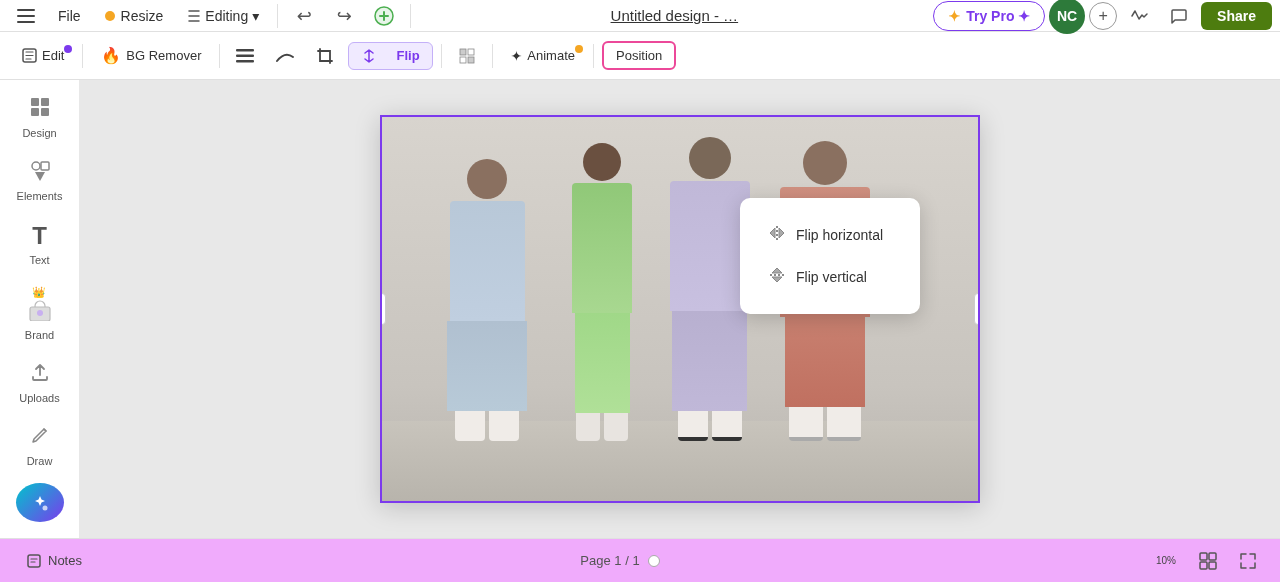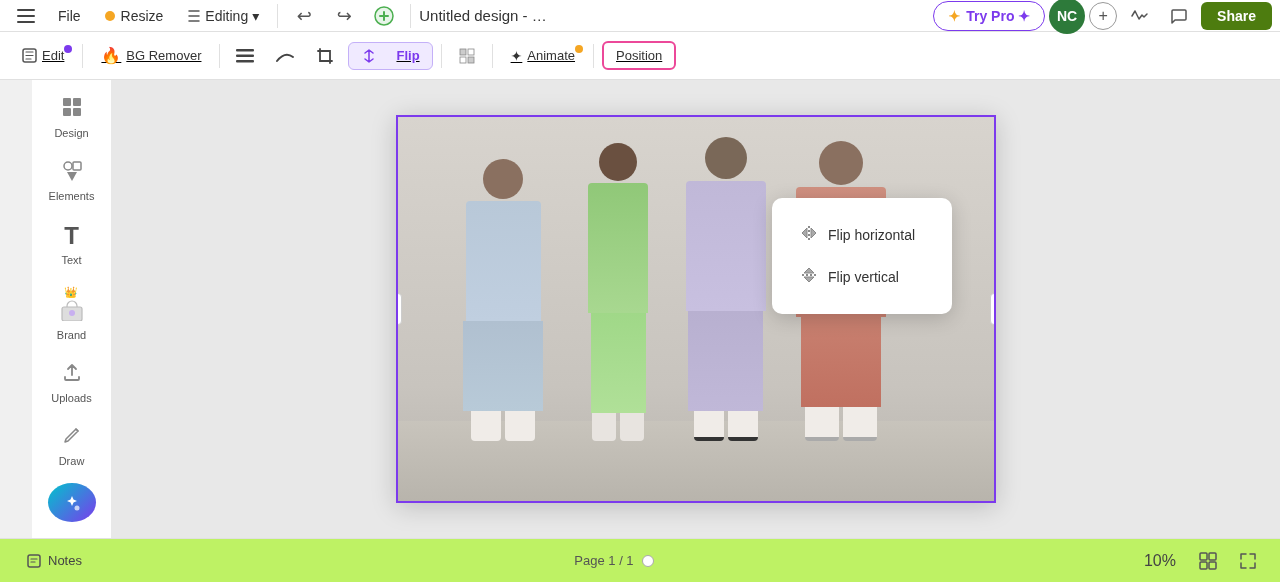--- a/index.html
+++ b/index.html
@@ -41,21 +41,21 @@
     .nav-divider { width: 1px; height: 24px; background: #e0e0e0; margin: 0 4px; }
     .nav-undo, .nav-redo {
       width: 36px; height: 36px; display: flex; align-items: center; justify-content: center;
       border-radius: 6px; cursor: pointer; color: #555; font-size: 18px;
     }
     .nav-magic {
       width: 36px; height: 36px; display: flex; align-items: center; justify-content: center;
       border-radius: 6px; cursor: pointer; color: #555;
     }
     .nav-title {
-      flex: 1; font-size: 15px; color: #333; font-weight: 500; cursor: pointer;
+      flex: 1; text-align: center; font-size: 15px; color: #333; font-weight: 500; cursor: pointer; text-decoration: underline;
     }
     .nav-try-pro {
       display: flex; align-items: center; gap: 6px;
       padding: 6px 14px; border-radius: 20px; cursor: pointer;
       border: 1.5px solid #7c3aed; color: #7c3aed; font-size: 14px; font-weight: 600;
       background: #fff;
     }
     .nav-try-pro .star { color: #f5a623; }
     .nav-avatar {
       width: 36px; height: 36px; border-radius: 50%; background: #2d7a3a;
@@ -91,21 +91,20 @@
       height: 48px;
       background: #fff;
       display: flex;
       align-items: center;
       border-bottom: 1px solid #e0e0e0;
       padding: 0 12px;
       gap: 6px;
       z-index: 50;
       flex-shrink: 0;
       position: relative;
-      text-decoration: underline;
     }
     .toolbar-btn {
       display: flex; align-items: center; gap: 5px;
       padding: 5px 10px; border-radius: 6px; cursor: pointer;
       font-size: 13px; color: #333; font-weight: 500; position: relative;
     }
     .toolbar-btn .badge {
       position: absolute; top: 2px; right: 2px;
       width: 8px; height: 8px; background: #7c3aed; border-radius: 50%;
     }
@@ -134,21 +133,20 @@
       padding: 5px 12px; border-radius: 6px; cursor: pointer;
       font-size: 13px; color: #333; font-weight: 500;
       border: 2px solid #ec4899;
     }
 
     
     .main-content {
       flex: 1;
       display: flex;
       overflow: hidden;
-      margin-left: 32px;
     }
 
     
     .sidebar {
       width: 80px;
       background: #fff;
       border-right: 1px solid #e8e8e8;
       display: flex;
       flex-direction: column;
       align-items: center;
@@ -223,41 +221,41 @@
     .dropdown-item {
       display: flex; align-items: center; gap: 10px;
       padding: 10px 12px; border-radius: 6px; cursor: pointer;
       font-size: 14px; color: #333;
     }
     .dropdown-item .icon { font-size: 16px; color: #666; }
 
     
     .bottom-bar {
       height: 44px;
-      background: #bef264;
+      background: #f0abfc;
       border-top: 1px solid #e0e0e0;
       display: flex;
       align-items: center;
       padding: 0 16px;
       gap: 8px;
       flex-shrink: 0;
     }
     .notes-btn {
       display: flex; align-items: center; gap: 6px;
       padding: 4px 10px; border-radius: 6px; cursor: pointer;
       font-size: 13px; color: #444; font-weight: 500;
     }
     .bottom-spacer { flex: 1; }
     .page-indicator { font-size: 13px; color: #555; }
     .page-dot {
       width: 12px; height: 12px; background: #fff; border-radius: 50%;
       border: 1.5px solid #aaa; cursor: pointer;
     }
     .zoom-indicator {
-      font-size: 16px; color: #444; cursor: pointer;
+      font-size: 10px; color: #444; cursor: pointer;
       padding: 4px 8px; border-radius: 4px;
     }
     .view-btn {
       width: 32px; height: 32px; display: flex; align-items: center; justify-content: center;
       border-radius: 6px; cursor: pointer; color: #555; font-size: 14px;
     }
   </style>
 </head>
 <body>
 

